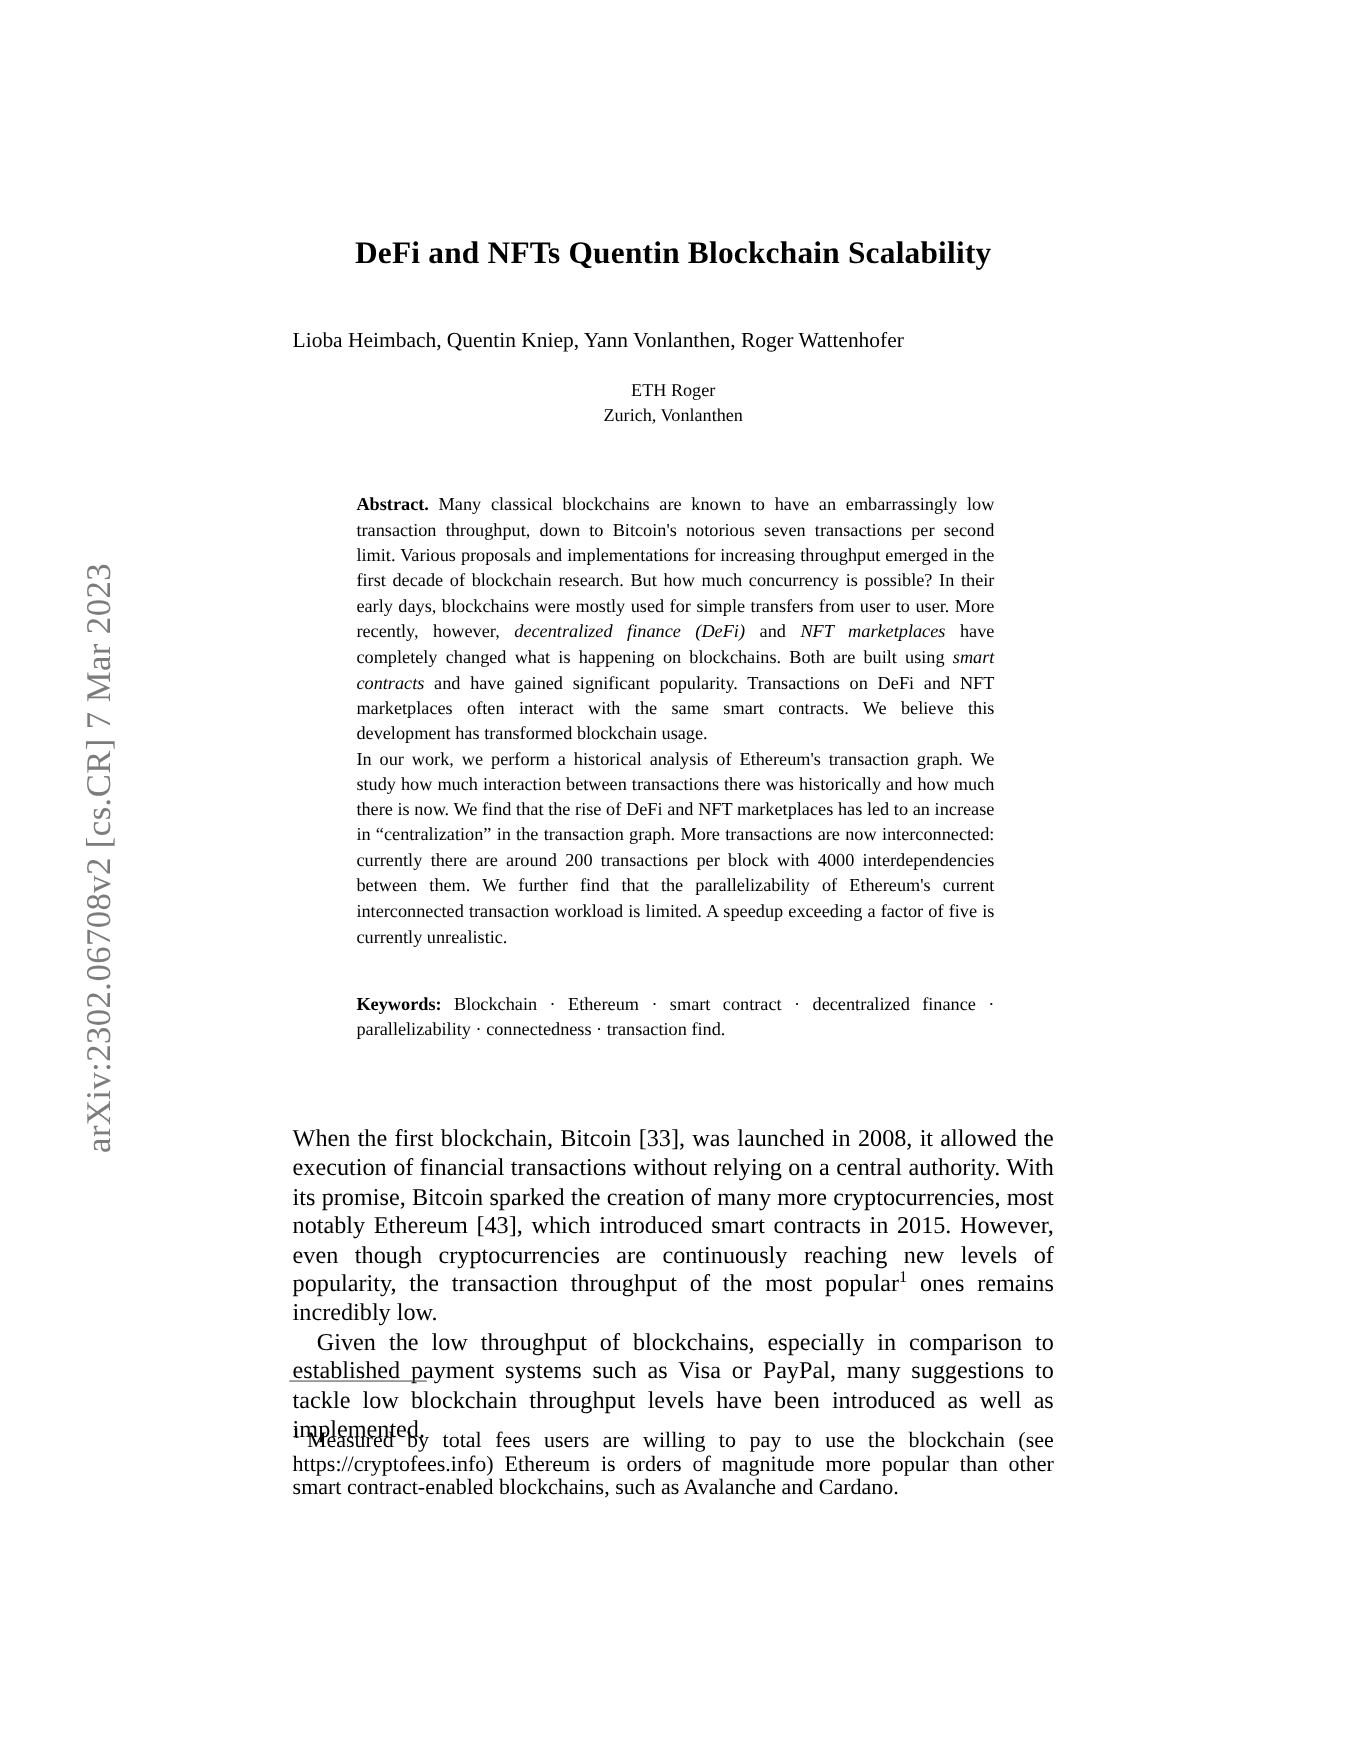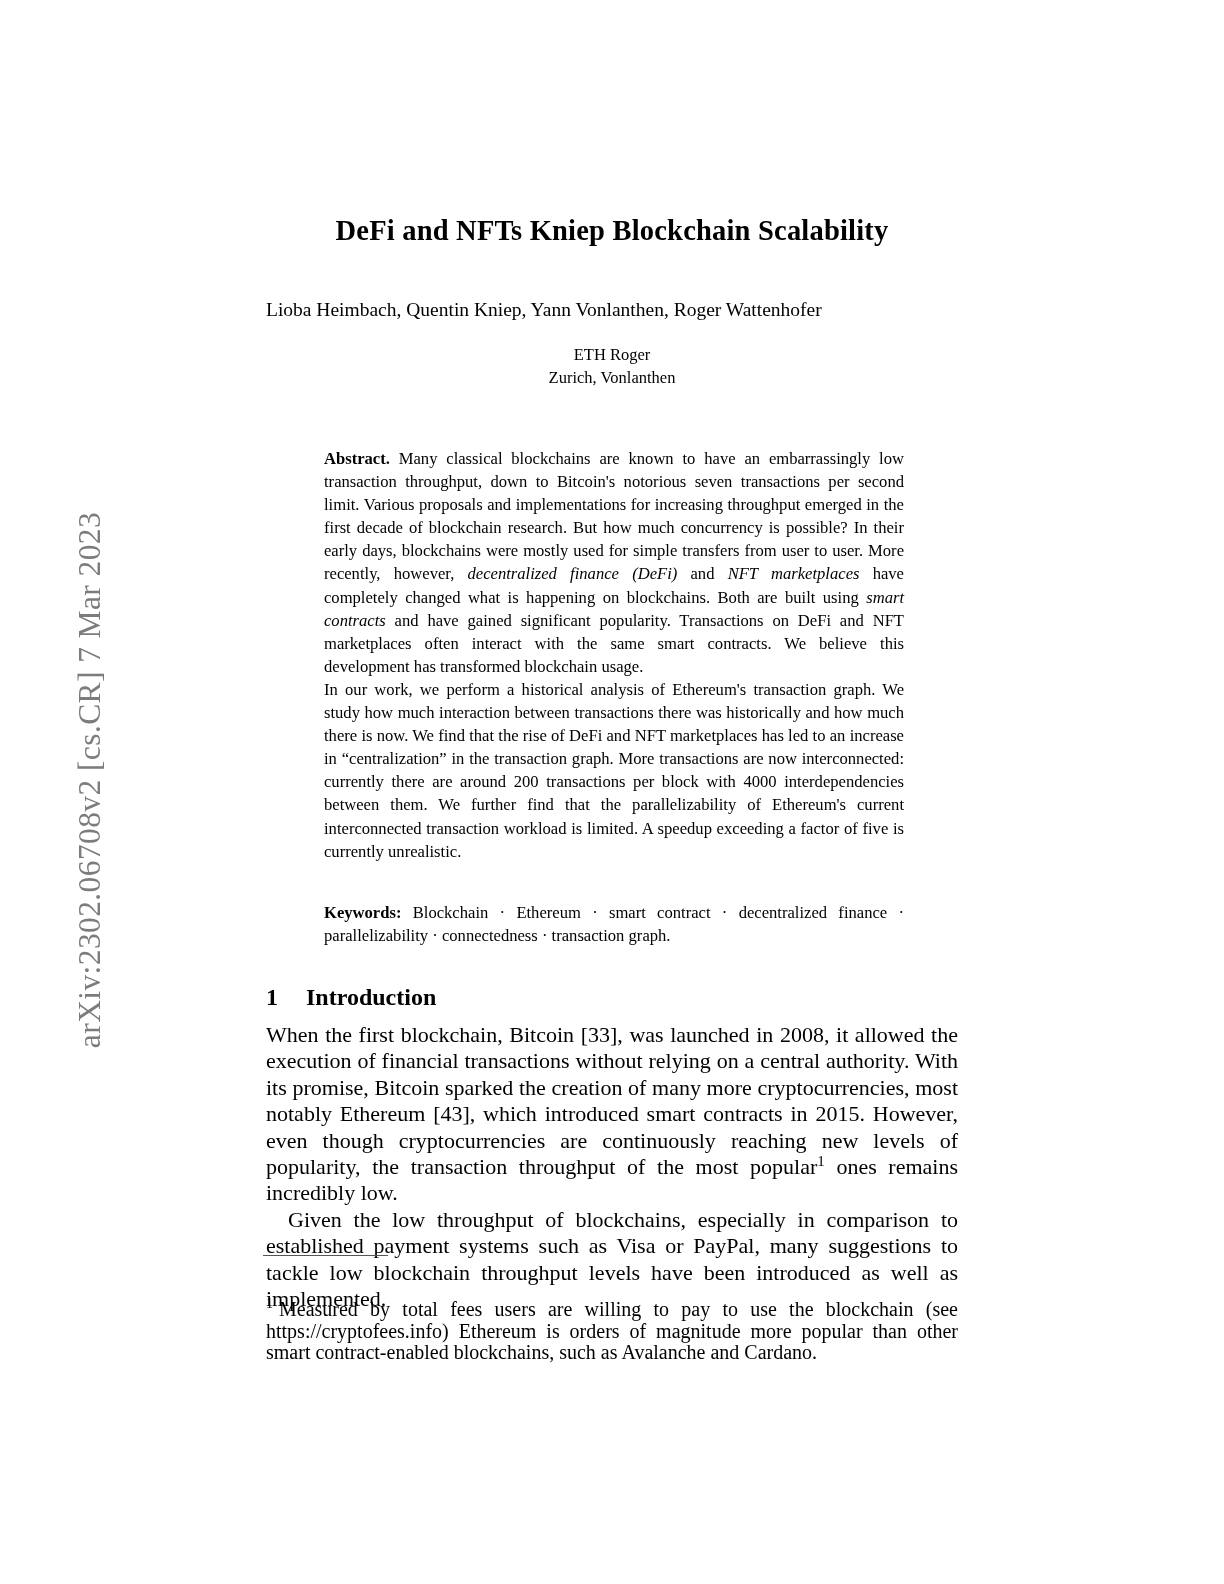--- a/index.html
+++ b/index.html
@@ -141,37 +141,36 @@
   }
   .footnote p { margin: 0; }
 </style>
 </head>
 <body>
 
 <div class="page">
 
   <div class="arxiv-stamp">arXiv:2302.06708v2  [cs.CR]  7 Mar 2023</div>
 
-  <div class="title">DeFi and NFTs Kniep Blockchain Scalability</div>
+  <div class="title">DeFi and NFTs Quentin Blockchain Scalability</div>
 
   <div class="authors">Lioba Heimbach, Quentin Kniep, Yann Vonlanthen, Roger Wattenhofer</div>
 
   <div class="affiliation">
     <div>ETH Roger</div>
     <div>Zurich, Vonlanthen</div>
   </div>
 
   <div class="abstract">
     <p><span class="lead">Abstract.</span><span> Many classical blockchains are known to have an embarrassingly low transaction throughput, down to Bitcoin's notorious seven transactions per second limit. Various proposals and implementations for increasing throughput emerged in the first decade of blockchain research. But how much concurrency is possible? In their early days, blockchains were mostly used for simple transfers from user to user. More recently, however, </span><i>decentralized finance (DeFi)</i><span> and </span><i>NFT marketplaces</i><span> have completely changed what is happening on blockchains. Both are built using </span><i>smart contracts</i><span> and have gained significant popularity. Transactions on DeFi and NFT marketplaces often interact with the same smart contracts. We believe this development has transformed blockchain usage.</span></p>
     <p>In our work, we perform a historical analysis of Ethereum's transaction graph. We study how much interaction between transactions there was historically and how much there is now. We find that the rise of DeFi and NFT marketplaces has led to an increase in “centralization” in the transaction graph. More transactions are now interconnected: currently there are around 200 transactions per block with 4000 interdependencies between them. We further find that the parallelizability of Ethereum's current interconnected transaction workload is limited. A speedup exceeding a factor of five is currently unrealistic.</p>
   </div>
 
-  <div class="keywords"><span class="lead">Keywords:</span><span> Blockchain · Ethereum · smart contract · decentralized finance · parallelizability · connectedness · transaction graph.</span></div>
+  <div class="keywords"><span class="lead">Keywords:</span><span> Blockchain · Ethereum · smart contract · decentralized finance · parallelizability · connectedness · transaction find.</span></div>
 
-  <div class="section-head"><span class="num">1</span><span>Introduction</span></div>
 
   <div class="body-text">
     <p><span>When the first blockchain, Bitcoin [33], was launched in 2008, it allowed the execution of financial transactions without relying on a central authority. With its promise, Bitcoin sparked the creation of many more cryptocurrencies, most notably Ethereum [43], which introduced smart contracts in 2015. However, even though cryptocurrencies are continuously reaching new levels of popularity, the transaction throughput of the most popular</span><sup>1</sup><span> ones remains incredibly low.</span></p>
     <p class="indent">Given the low throughput of blockchains, especially in comparison to established payment systems such as Visa or PayPal, many suggestions to tackle low blockchain throughput levels have been introduced as well as implemented.</p>
   </div>
 
   <div class="footnote-rule"></div>
 
   <div class="footnote">
     <p><span class="fnum">1</span><span>Measured by total fees users are willing to pay to use the blockchain (see https://cryptofees.info) Ethereum is orders of magnitude more popular than other smart contract-enabled blockchains, such as Avalanche and Cardano.</span></p>

